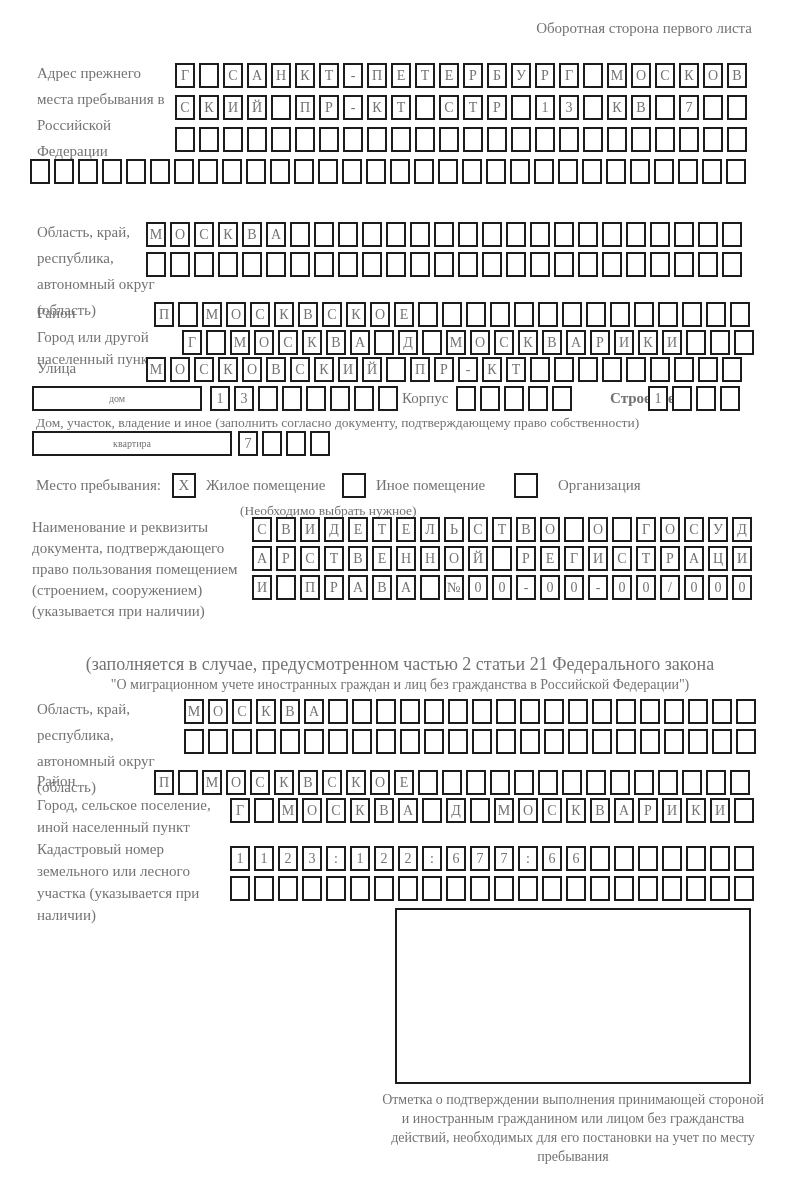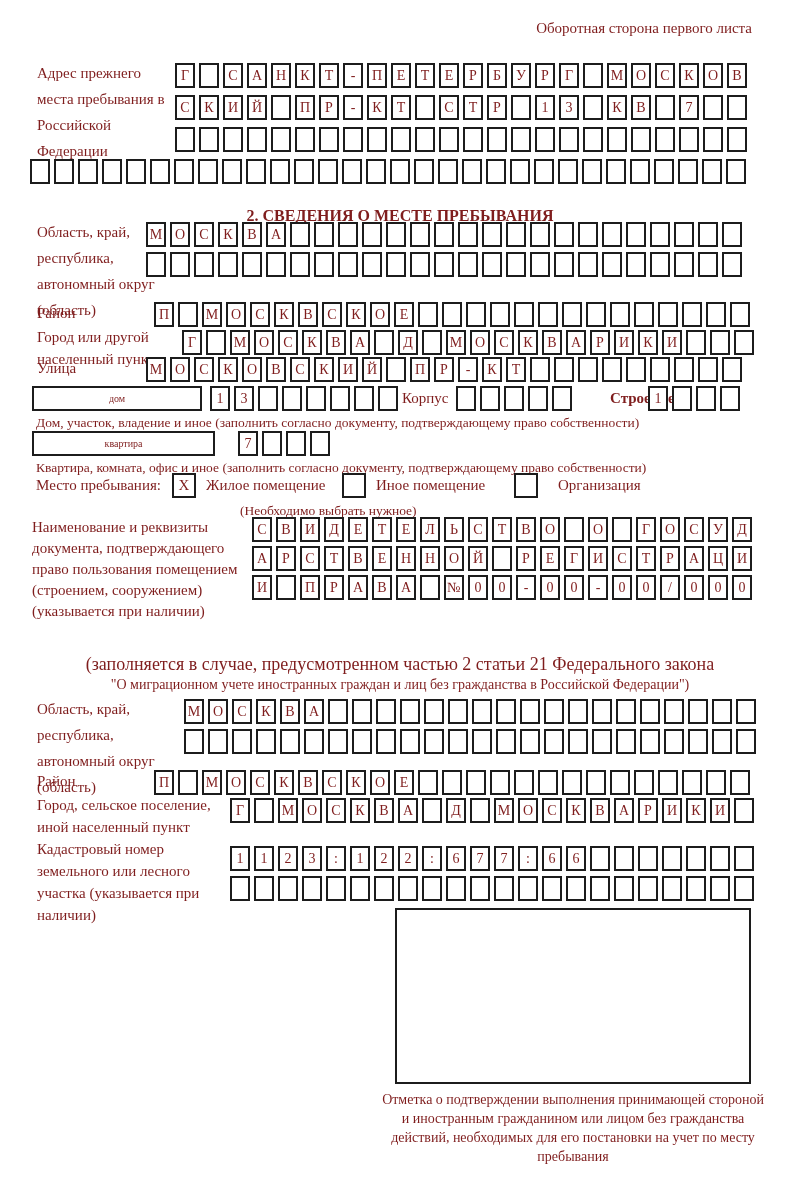--- a/index.html
+++ b/index.html
@@ -1,18 +1,18 @@
 <!DOCTYPE html>
 <html><head>
 <meta charset="utf-8">
 <style>
   html,body{margin:0;padding:0;background:#fff;}
   #page{
     position:relative;width:800px;height:1180px;background:#fff;
-    font-family:"Liberation Serif","DejaVu Serif",serif;color:#7f1d1d;
+    font-family:"Liberation Serif","DejaVu Serif",serif;color:#737373;
     overflow:hidden;
   }
   .lbl{position:absolute;font-size:15px;line-height:26px;}
   .lbl.tight{line-height:21px;}
   .lbl.tight2{line-height:22px;}
   .cellrow{position:absolute;white-space:nowrap;display:flex;gap:4px;}
   .cell{
     box-sizing:border-box;display:inline-flex;align-items:center;justify-content:center;
     width:20px;height:25px;border:2px solid #1c1c1c;background:#fff;
     font-size:14px;font-weight:400;flex:0 0 auto;
@@ -144,21 +144,20 @@
       <span class="cell"></span>
       <span class="cell"></span>
       <span class="cell"></span>
       <span class="cell"></span>
       <span class="cell"></span>
       <span class="cell"></span>
       <span class="cell"></span>
       <span class="cell"></span>
     </div>
 
-  <div class="title" style="top:207px;font-size:16px;">2. СВЕДЕНИЯ О МЕСТЕ ПРЕБЫВАНИЯ</div>
 
   <div class="lbl" style="left:37px;top:219px;width:125px;">Область, край, республика, автономный округ (область)</div>
   <div class="cellrow" style="left:146px;top:222px;">
       <span class="cell">М</span>
       <span class="cell">О</span>
       <span class="cell">С</span>
       <span class="cell">К</span>
       <span class="cell">В</span>
       <span class="cell">А</span>
       <span class="cell"></span>
@@ -316,28 +315,27 @@
     </div>
   <div class="inline-lbl" style="left:610px;top:390px;font-weight:bold;">Строение</div>
   <div class="cellrow" style="left:648px;top:386px;">
       <span class="cell">1</span>
       <span class="cell"></span>
       <span class="cell"></span>
       <span class="cell"></span>
     </div>
   <div class="caption" style="left:36px;top:414px;">Дом, участок, владение и иное (заполнить согласно документу, подтверждающему право собственности)</div>
 
-  <div class="widebox" style="left:32px;top:431px;width:183px;">квартира</div>
+  <div class="widebox" style="left:32px;top:431px;width:200px;">квартира</div>
   <div class="cellrow" style="left:238px;top:431px;">
       <span class="cell">7</span>
       <span class="cell"></span>
       <span class="cell"></span>
       <span class="cell"></span>
     </div>
-  <div class="caption" style="left:36px;top:459px;">Квартира, комната, офис и иное (заполнить согласно документу, подтверждающему право собственности)</div>
 
   <div class="inline-lbl" style="left:36px;top:477px;">Место пребывания:</div>
   <div class="chk" style="left:172px;top:473px;">X</div>
   <div class="inline-lbl" style="left:206px;top:477px;text-align:center;">Жилое помещение</div>
   <div class="chk" style="left:342px;top:473px;"></div>
   <div class="inline-lbl" style="left:376px;top:477px;">Иное помещение</div>
   <div class="chk" style="left:514px;top:473px;"></div>
   <div class="inline-lbl" style="left:558px;top:477px;">Организация</div>
   <div class="caption" style="left:240px;top:502px;">(Необходимо выбрать нужное)</div>
 

